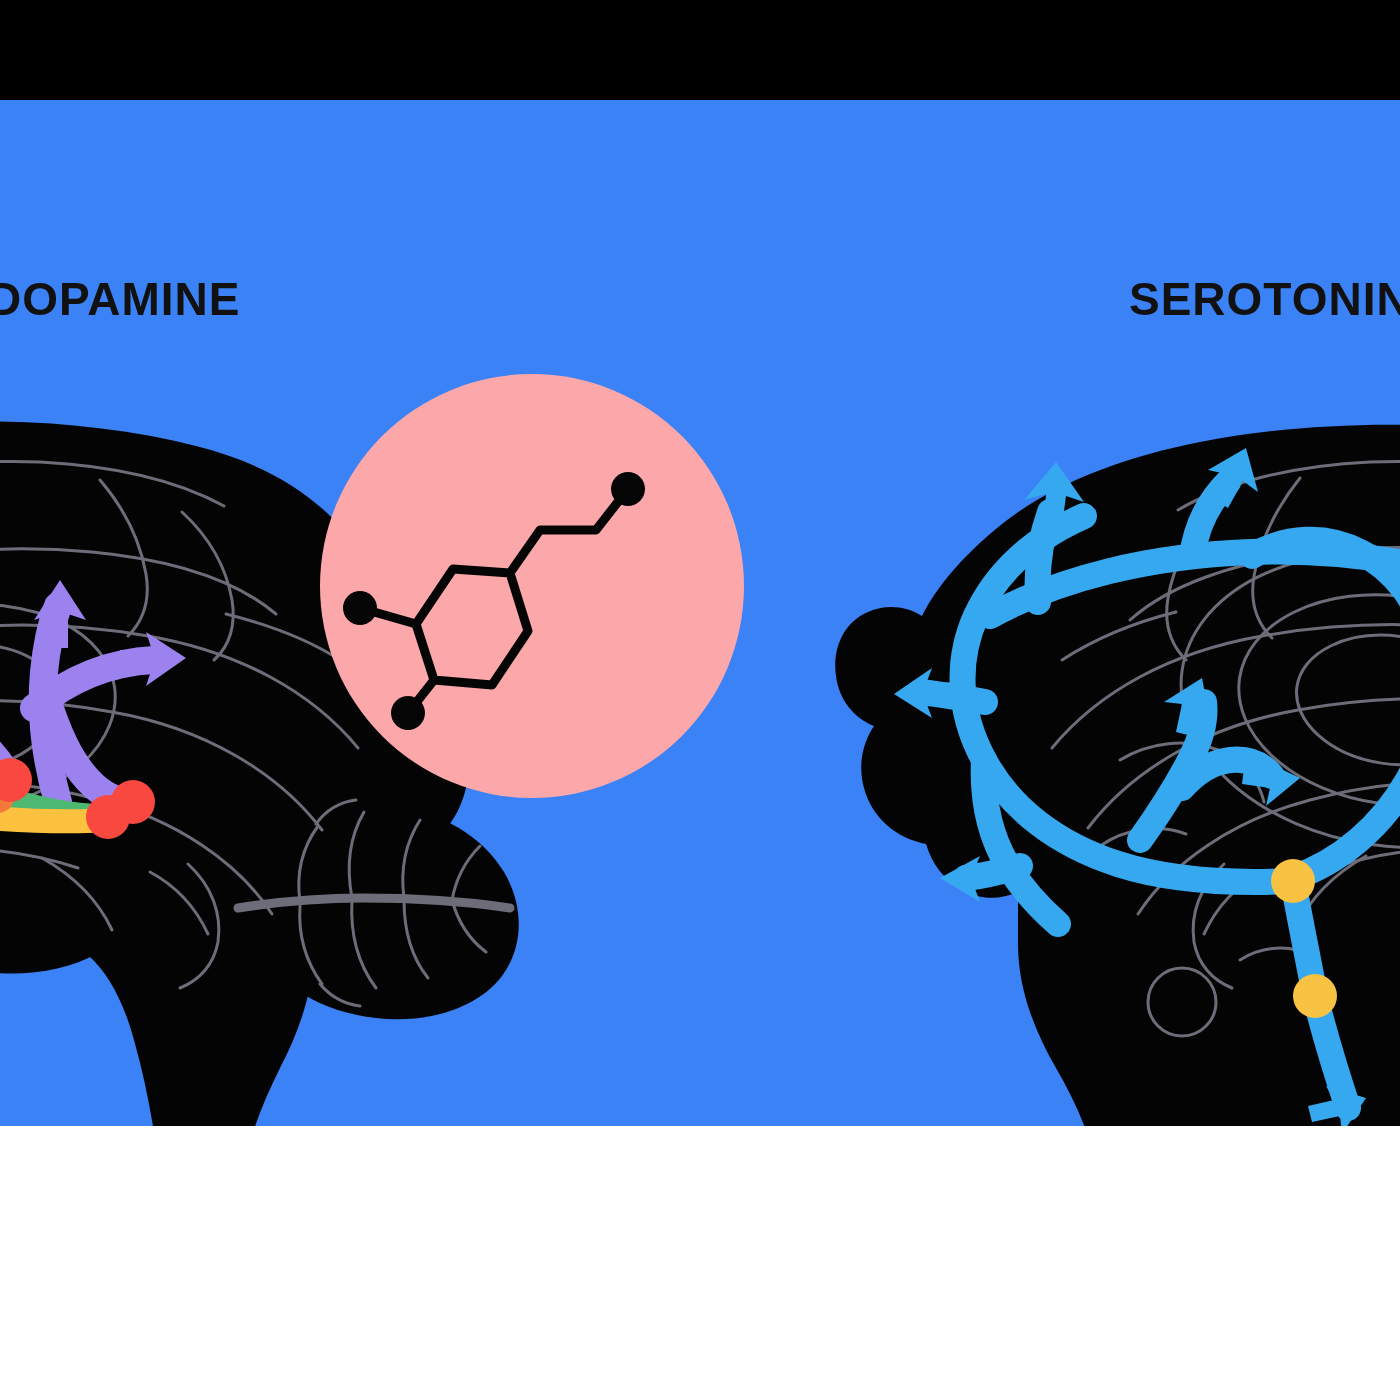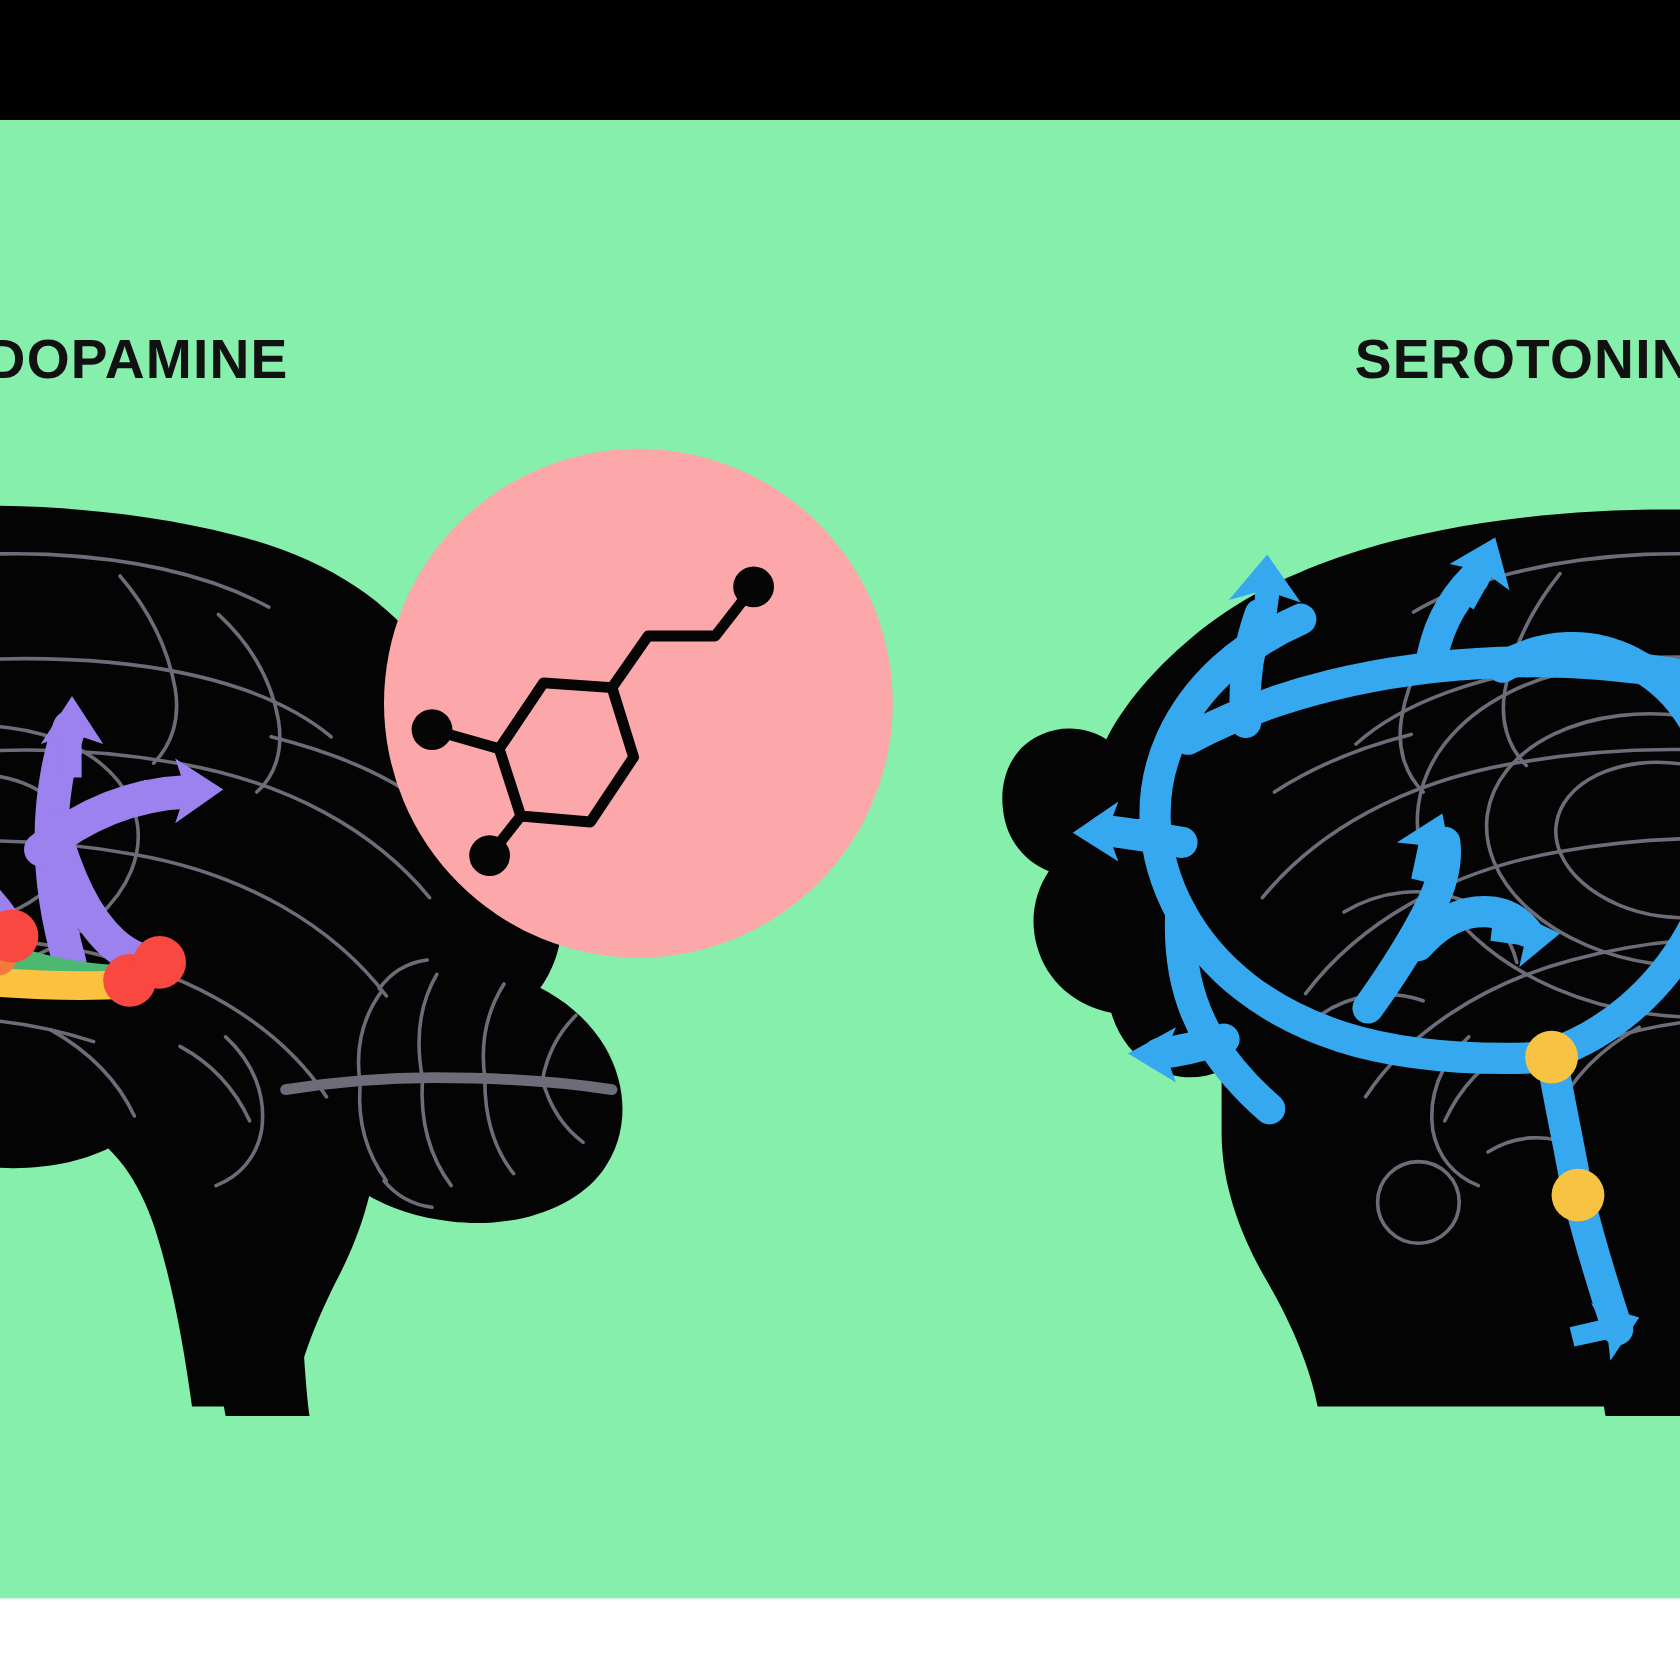--- a/index.html
+++ b/index.html
@@ -9,22 +9,22 @@
   }
   body {
     width: 1400px;
     height: 1400px;
     overflow: hidden;
     font-family: "Liberation Sans", sans-serif;
   }
   #stage {
     position: relative;
     width: 1400px;
-    height: 1332px;
-    background: #86efac;
+    height: 1126px;
+    background: #3b82f6;
     overflow: hidden;
   }
   .letterbox {
     position: absolute;
     left: 0;
     width: 1400px;
     background: #000000;
   }
   #letterbox-top { top: 0; height: 100px; }
   #letterbox-bottom { top: 1332px; height: 68px; }

